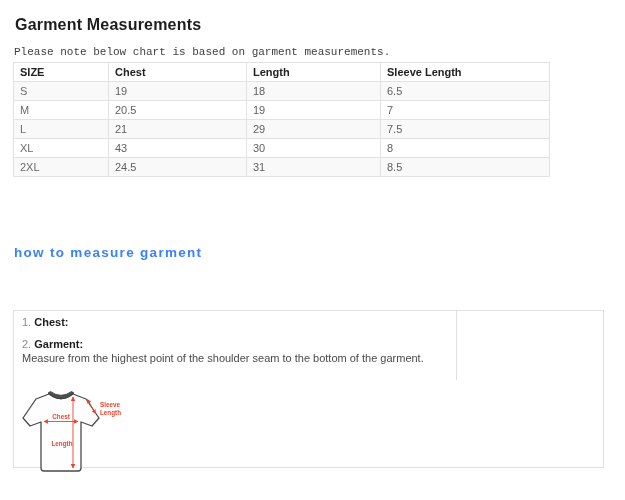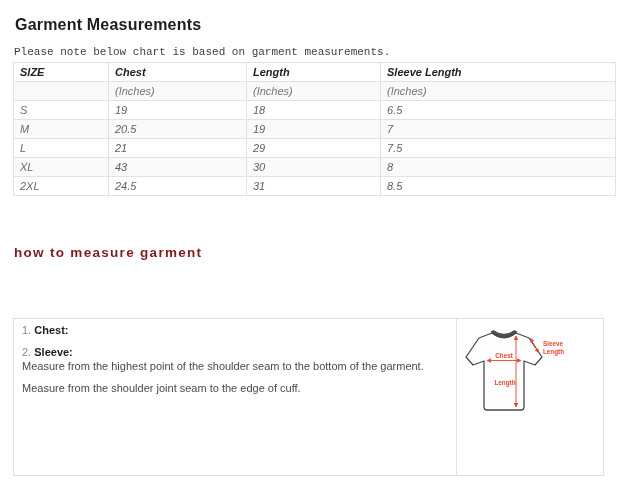--- a/index.html
+++ b/index.html
@@ -9,42 +9,41 @@
   }
   .page-title{
     position:absolute;left:15px;top:16px;
     font-size:16px;font-weight:bold;color:#1d1d1d;letter-spacing:.2px;
   }
   .note{
     position:absolute;left:14px;top:46px;
     font-size:11px;color:#3f3f3f;font-family:Liberation Mono, monospace;
   }
   table.size-chart{
-    position:absolute;left:13px;top:62px;width:603px;
+    position:absolute;left:13px;top:62px;width:537px;
     border-collapse:collapse;table-layout:fixed;
     font-size:11px;
-    font-style:italic;
   }
   table.size-chart th, table.size-chart td{
     border:1px solid #e2e2e2;
     padding:3px 6px;line-height:12px;height:12px;
     text-align:left;font-weight:normal;overflow:hidden;white-space:nowrap;
   }
   table.size-chart tr:nth-child(even){background:#f9f9f9;}
   table.size-chart th{font-weight:bold;color:#222222;}
   .units td{color:#767676;}
   .datarow td{color:#5f5f5f;}
   .datarow td.sizecol{color:#6b6b6b;}
   .section-heading{
     position:absolute;left:14px;top:245px;
-    font-size:13.5px;font-weight:bold;color:#7f1d1d;letter-spacing:1.3px;text-align:right;
+    font-size:13.5px;font-weight:bold;color:#3b82f6;letter-spacing:1.3px;text-align:right;
   }
   .measure-box{
-    position:absolute;left:13px;top:318px;width:589px;height:156px;
-    border:1px solid #e0e0e0;display:flex;box-sizing:content-box;background:#fff;
+    position:absolute;left:13px;top:310px;width:589px;height:156px;
+    border:1px solid #e0e0e0;display:flex;box-sizing:content-box;background:#fff;flex-direction:column;
   }
   .steps{
     width:443px;min-width:443px;box-sizing:border-box;
     border-right:1px solid #e0e0e0;
     padding:5px 10px 6px 8px;
   }
   .step{margin:0 0 9px 0;}
   .step .line1{font-size:11px;line-height:13px;color:#8a8a8a;}
   .step .line1 b{color:#1d1d1d;font-weight:bold;}
   .step .desc{margin:1px 0 0 0;font-size:11px;line-height:13px;color:#4a4a4a;}
@@ -63,26 +62,20 @@
       <col style="width:138px">
       <col style="width:134px">
       <col>
   </colgroup>
   <tbody>
     <tr>
       <th>SIZE</th>
       <th>Chest</th>
       <th>Length</th>
       <th>Sleeve Length</th>
-    </tr>
-    <tr class="units">
-      <td></td>
-      <td>(Inches)</td>
-      <td>(Inches)</td>
-      <td>(Inches)</td>
     </tr>
     <tr class="datarow">
       <td class="sizecol">S</td>
       <td>19</td>
       <td>18</td>
       <td>6.5</td>
     </tr>
     <tr class="datarow">
       <td class="sizecol">M</td>
       <td>20.5</td>
@@ -116,26 +109,25 @@
   <div class="steps">
     <div class="step">
       <div class="line1">
         <span>1.</span>
         <b>Chest:</b>
       </div>
     </div>
     <div class="step">
       <div class="line1">
         <span>2.</span>
-        <b>Sleeve:</b>
+        <b>Garment:</b>
       </div>
       <p class="desc">Measure from the highest point of the shoulder seam to the bottom of the garment.</p>
     </div>
     <div class="step">
-      <p class="desc">Measure from the shoulder joint seam to the edge of cuff.</p>
     </div>
   </div>
   <div class="diagram-cell">
     <svg width="108" height="94" viewBox="0 0 108 94" xmlns="http://www.w3.org/2000/svg">
       <defs>
         <marker id="ah" viewBox="0 0 8 8" refX="7" refY="4" markerWidth="5" markerHeight="5" orient="auto-start-reverse">
           <path d="M0,0 L8,4 L0,8 Z" fill="#e8442e"></path>
         </marker>
       </defs>
 

